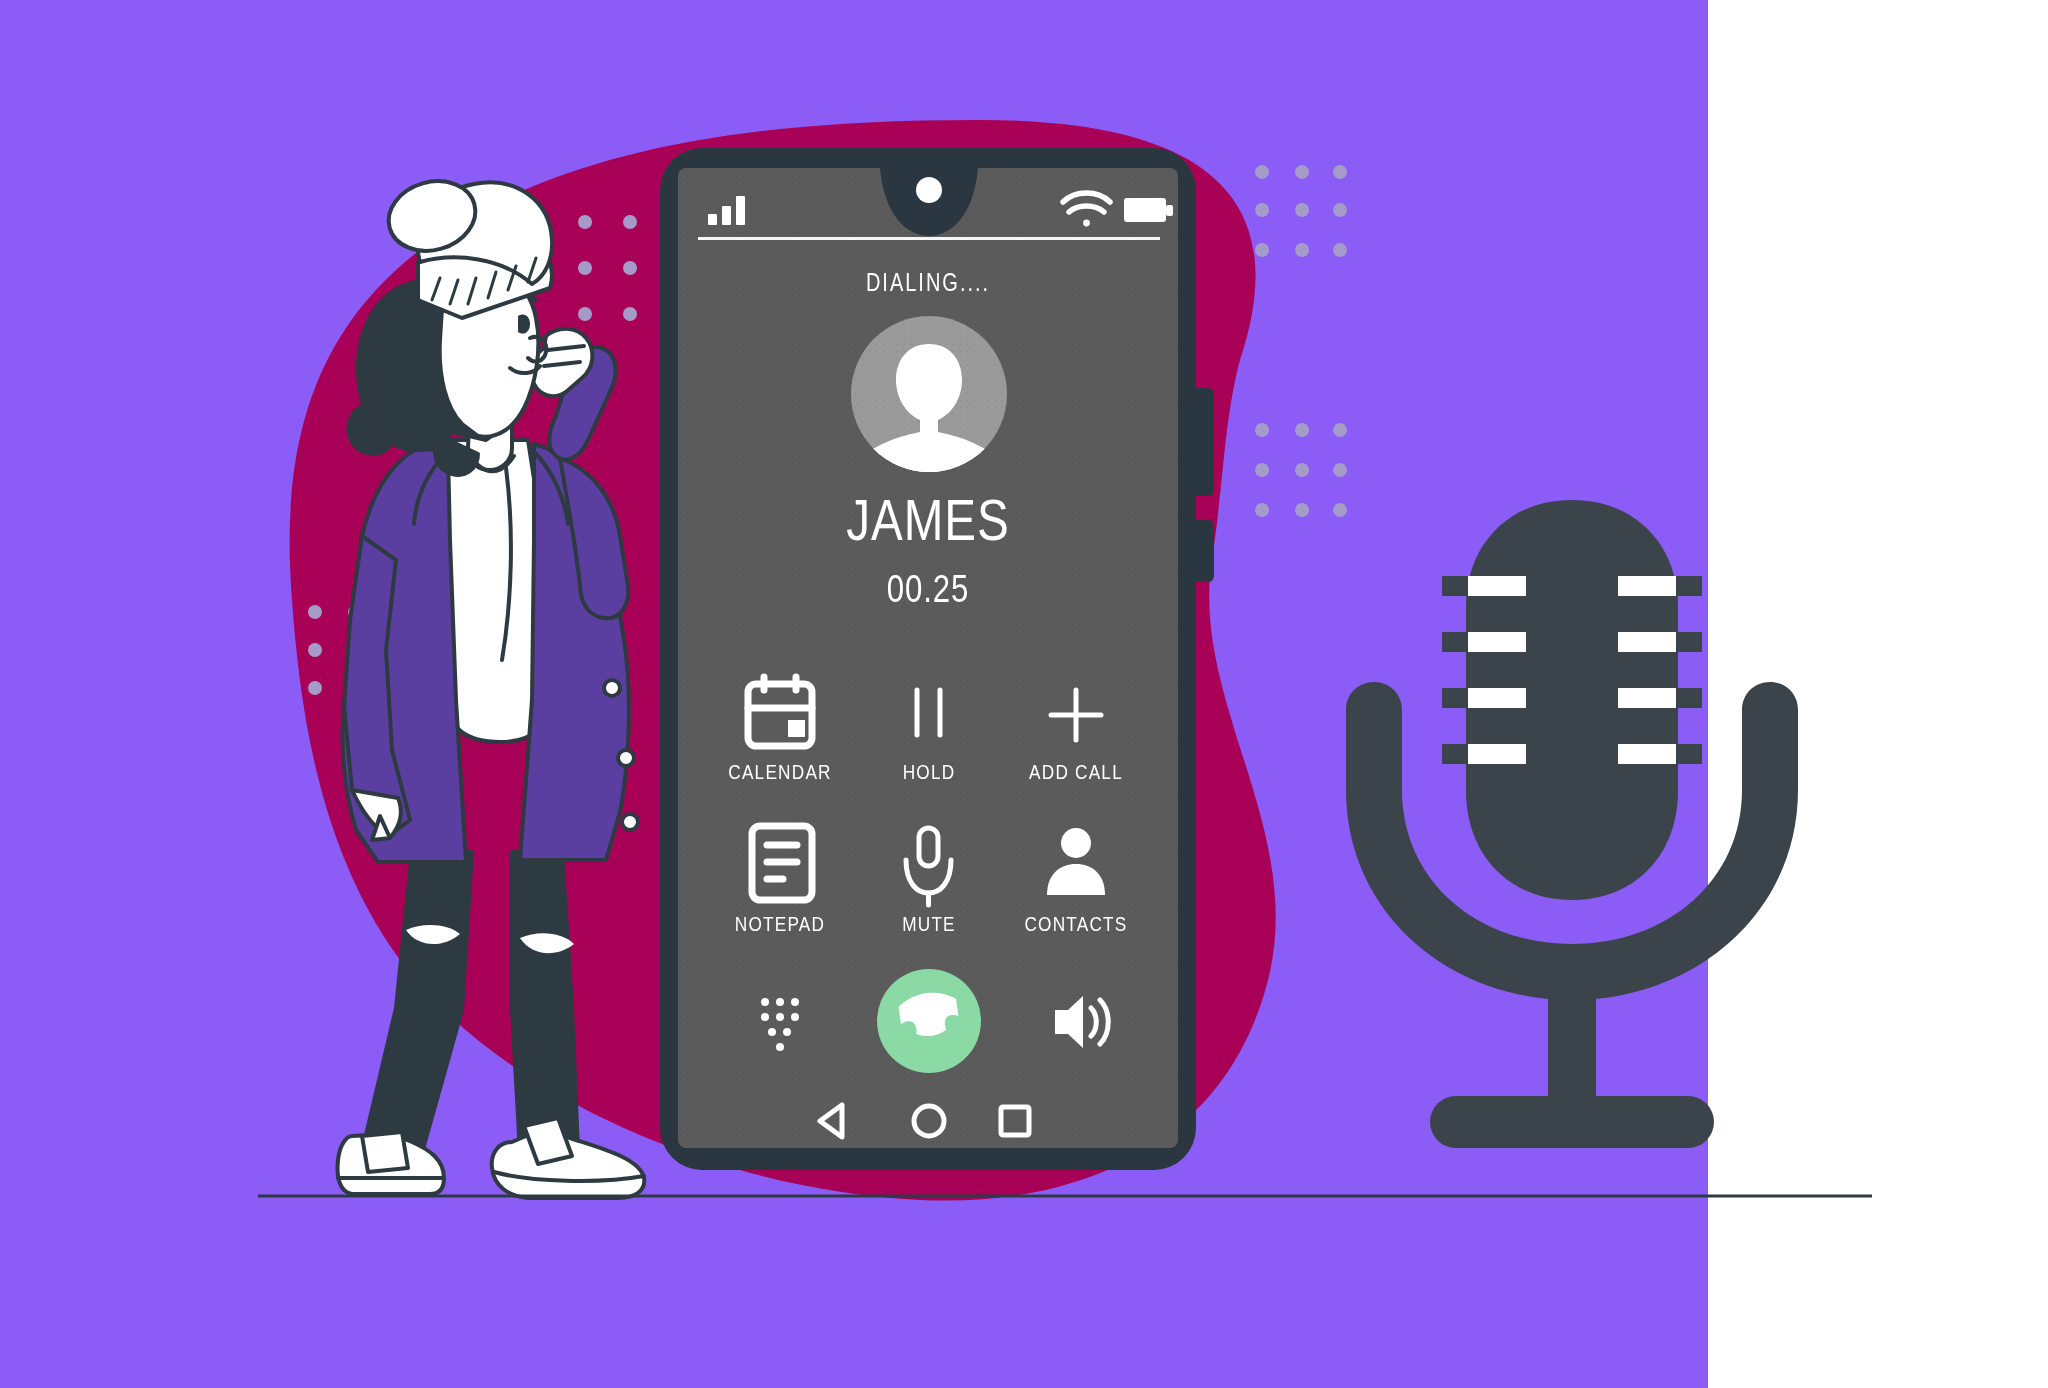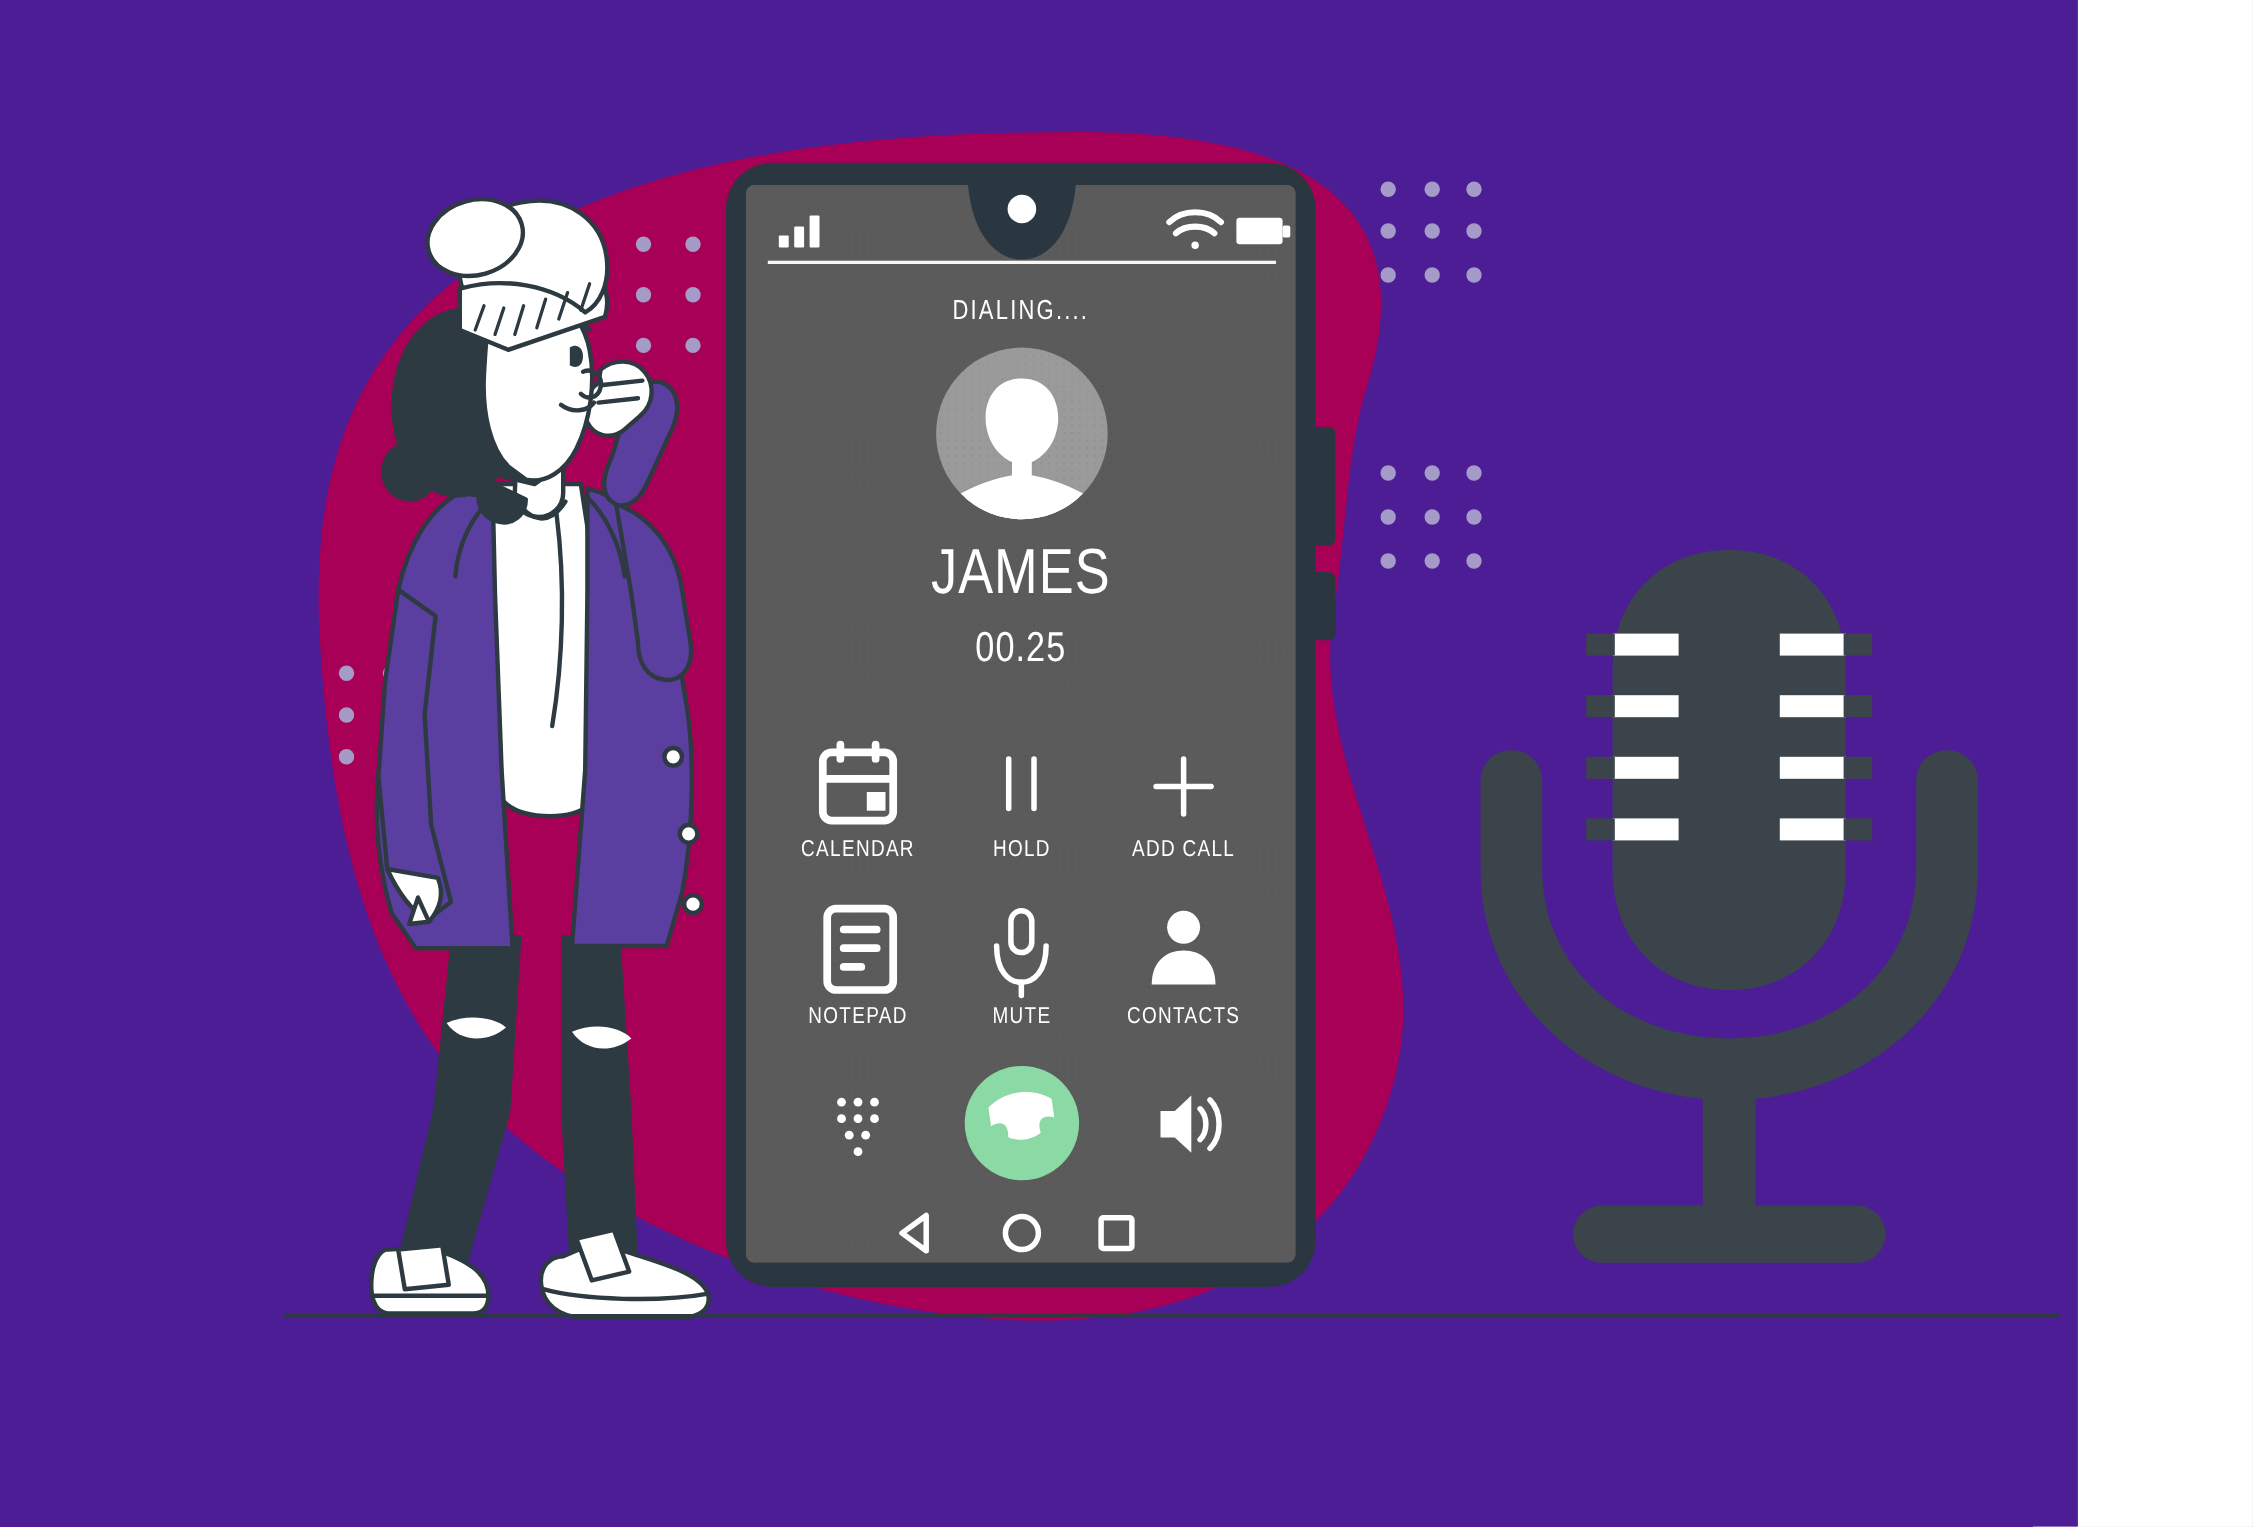--- a/index.html
+++ b/index.html
@@ -11,23 +11,23 @@
     width: 2048px;
     height: 1388px;
     position: relative;
     overflow: hidden;
     font-family: "Liberation Sans", sans-serif;
   }
 
   #stage {
     position: absolute;
     left: 0; top: 0;
-    width: 1889px;
+    width: 1708px;
     height: 1388px;
-    background: #4c1d95;
+    background: #8b5cf6;
   }
 
   .layer {
     position: absolute;
     left: 0; top: 0;
     width: 2048px;
     height: 1388px;
   }
 
   

